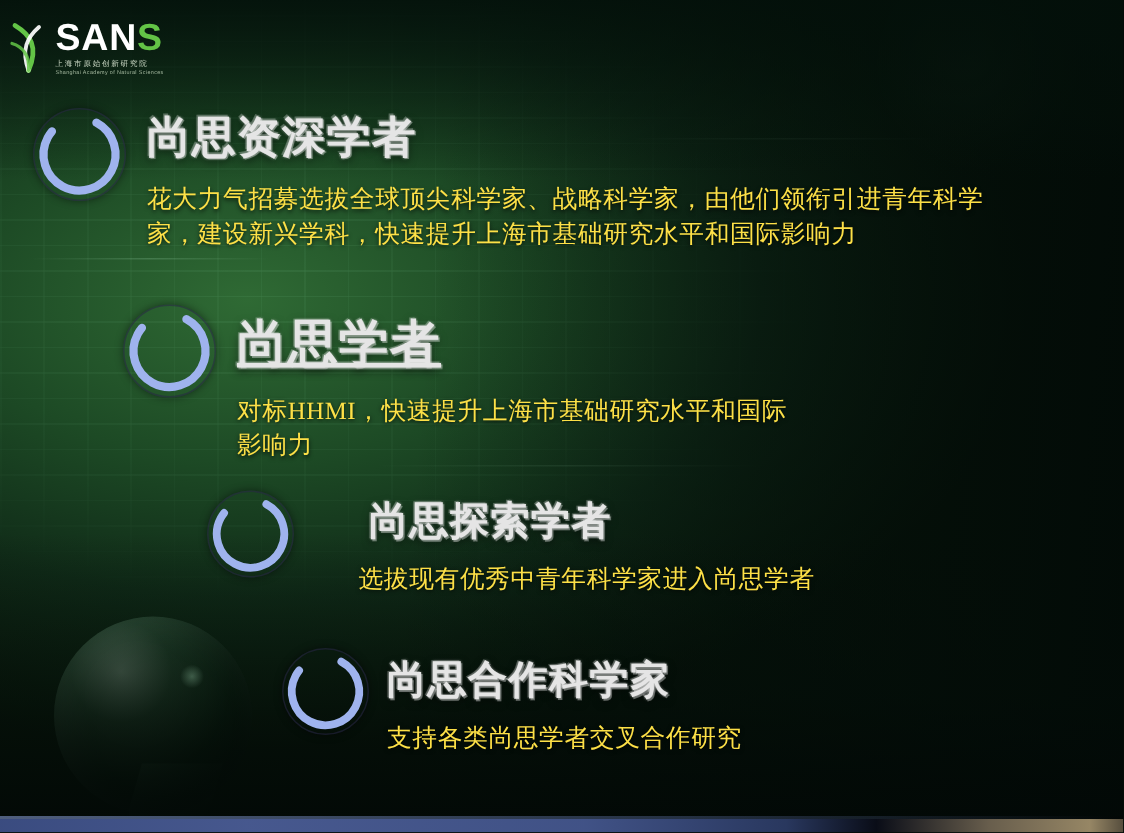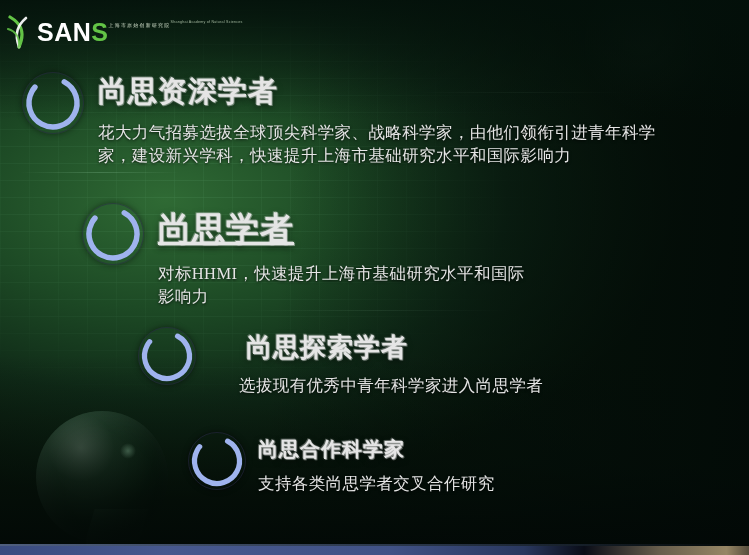--- a/index.html
+++ b/index.html
@@ -113,20 +113,21 @@
     align-items: center;
     gap: 5px;
   }
   .logo-mark {
     position: relative;
     width: 26px; height: 34px;
     flex: 0 0 auto;
   }
   .logo-text {
     display: flex;
+    flex-direction: column;
     justify-content: flex-end;
     line-height: 1;
   }
   .logo-word {
     font-size: 25px;
     font-weight: 700;
     letter-spacing: 0.5px;
     line-height: 1;
     font-family: "Liberation Sans", sans-serif;
   }
@@ -173,21 +174,21 @@
     font-family: "Liberation Sans", "DejaVu Sans", sans-serif;
     letter-spacing: 1px;
     text-shadow:
       0 0 2px rgba(255,255,255,0.55),
       1px 1px 0 rgba(255,255,255,0.35),
       -1px -1px 0 rgba(255,255,255,0.25),
       0 2px 6px rgba(0,0,0,0.6);
     white-space: nowrap;
   }
   .item-body {
-    color: #e5e5e5;
+    color: #fde047;
     font-family: "Liberation Serif", "DejaVu Serif", serif;
     font-size: 16.5px;
     line-height: 1.42;
     letter-spacing: 0.4px;
     text-shadow: 0 1px 3px rgba(0,0,0,0.8);
   }
 </style>
 </head>
 <body>
 
@@ -256,17 +257,17 @@
     <div class="item-body" style="margin-top:9px;margin-left:29px;">选拔现有优秀中青年科学家进入尚思学者</div>
   </div>
 
   <div class="ring" style="left:188px; top:432px; width:58px; height:58px;">
     <div class="ring-outer"></div>
     <svg viewBox="0 0 58 58" width="58" height="58" aria-hidden="true">
       <circle cx="29" cy="29" r="22.5" fill="none" stroke="#9fb3ee" stroke-width="5.2" stroke-linecap="round" stroke-dasharray="110 32" transform="rotate(-62 29 29)"></circle>
     </svg>
   </div>
   <div class="item" style="left:258px; top:436px; width:420px;">
-    <div class="item-title" style="font-size:20px;font-family:Liberation Mono, monospace;">尚思合作科学家</div>
+    <div class="item-title" style="font-size:26px;font-family:Liberation Mono, monospace;">尚思合作科学家</div>
     <div class="item-body" style="margin-top:9px;">支持各类尚思学者交叉合作研究</div>
   </div>
 
 </div>
 
 </body></html>

